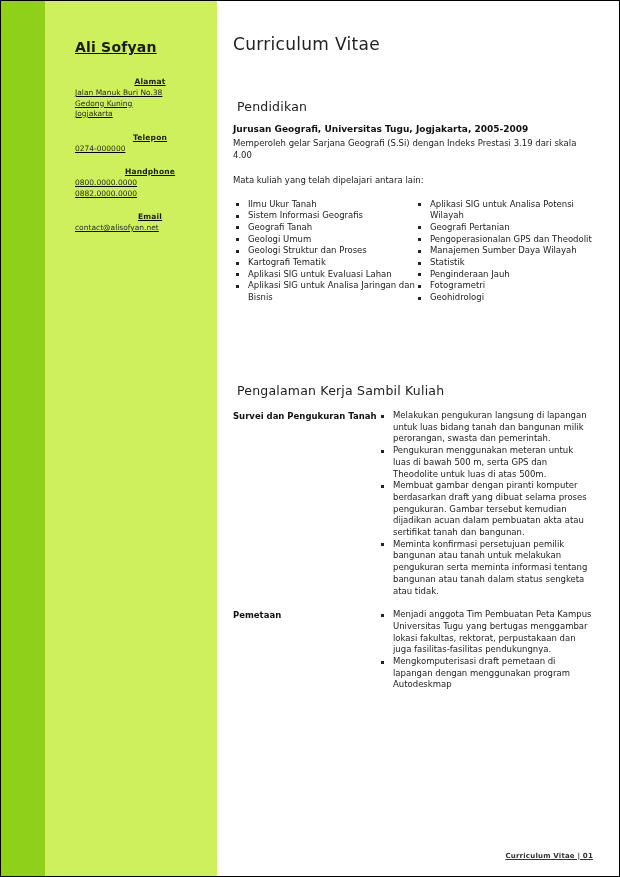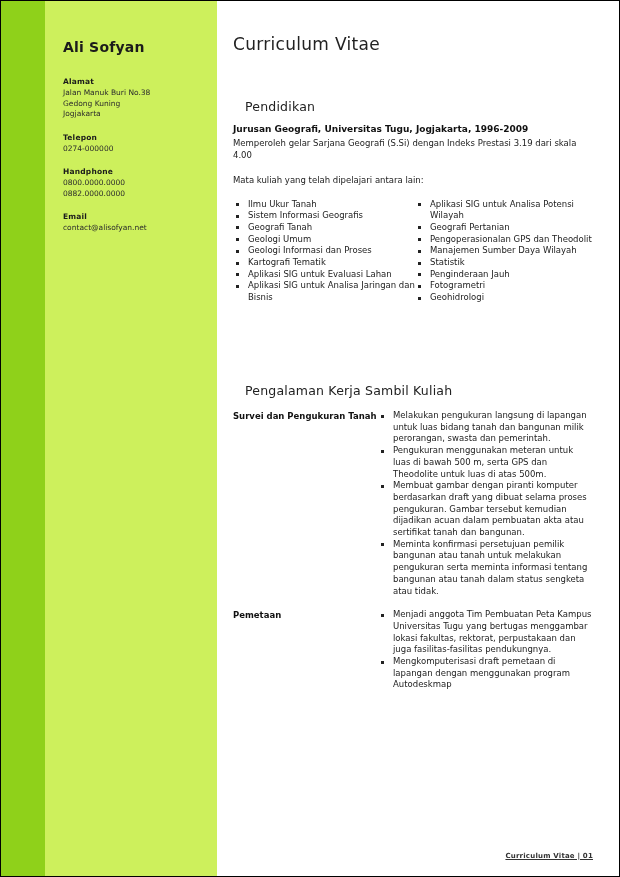--- a/index.html
+++ b/index.html
@@ -34,40 +34,42 @@
   .band-light {
     position: absolute;
     left: 44px;
     top: 0;
     width: 172px;
     height: 875px;
     background: #cdf05c;
   }
   .sidebar {
     position: absolute;
-    left: 62px;
+    left: 74px;
     top: 38px;
     width: 150px;
+    text-decoration: underline;
   }
   .cv-name {
     font-size: 14px;
     font-weight: bold;
     color: #1b1b1b;
     letter-spacing: 0.2px;
     margin: 0 0 22px 0;
   }
   .side-block {
     margin-bottom: 13px;
   }
   .side-label {
     font-size: 7.5px;
     font-weight: bold;
     color: #1b1b1b;
     margin-bottom: 2px;
     letter-spacing: 0.2px;
+    text-align: center;
   }
   .side-line {
     font-size: 7.5px;
     color: #2b2b2b;
     line-height: 10.5px;
   }
   .side-email {
     font-size: 7.5px;
     color: #2b2b2b;
     line-height: 10.5px;
@@ -76,21 +78,21 @@
     position: absolute;
     left: 232px;
     top: 33px;
     font-size: 17px;
     color: #222222;
     letter-spacing: 0.3px;
   }
   .sec-head {
     font-size: 12.5px;
     color: #222222;
-    margin: 0 0 10px 12px;
+    margin: 0 0 10px 4px;
     letter-spacing: 0.2px;
   }
   .sec1 {
     position: absolute;
     left: 232px;
     top: 98px;
     width: 360px;
   }
   .edu-title {
     font-size: 9px;
@@ -201,33 +203,33 @@
     <div class="side-block">
       <div class="side-label">Email</div>
       <div class="side-email">contact@alisofyan.net</div>
     </div>
   </div>
 
   <div class="doc-title">Curriculum Vitae</div>
 
   <div class="sec1">
     <div class="sec-head">Pendidikan</div>
-    <div class="edu-title">Jurusan Geografi, Universitas Tugu, Jogjakarta, 1996-2009</div>
+    <div class="edu-title">Jurusan Geografi, Universitas Tugu, Jogjakarta, 2005-2009</div>
     <div class="body-text">Memperoleh gelar Sarjana Geografi (S.Si) dengan Indeks Prestasi 3.19 dari skala 4.00</div>
     <div class="gap-14"></div>
     <div class="body-text">Mata kuliah yang telah dipelajari antara lain:</div>
 
     <div class="cols">
       <div class="col-a">
         <ul class="bl">
           <li>Ilmu Ukur Tanah</li>
           <li>Sistem Informasi Geografis</li>
           <li>Geografi Tanah</li>
           <li>Geologi Umum</li>
-          <li>Geologi Informasi dan Proses</li>
+          <li>Geologi Struktur dan Proses</li>
           <li>Kartografi Tematik</li>
           <li>Aplikasi SIG untuk Evaluasi Lahan</li>
           <li>Aplikasi SIG untuk Analisa Jaringan dan Bisnis</li>
         </ul>
       </div>
       <div class="col-b">
         <ul class="bl">
           <li>Aplikasi SIG untuk Analisa Potensi Wilayah</li>
           <li>Geografi Pertanian</li>
           <li>Pengoperasionalan GPS dan Theodolit</li>

